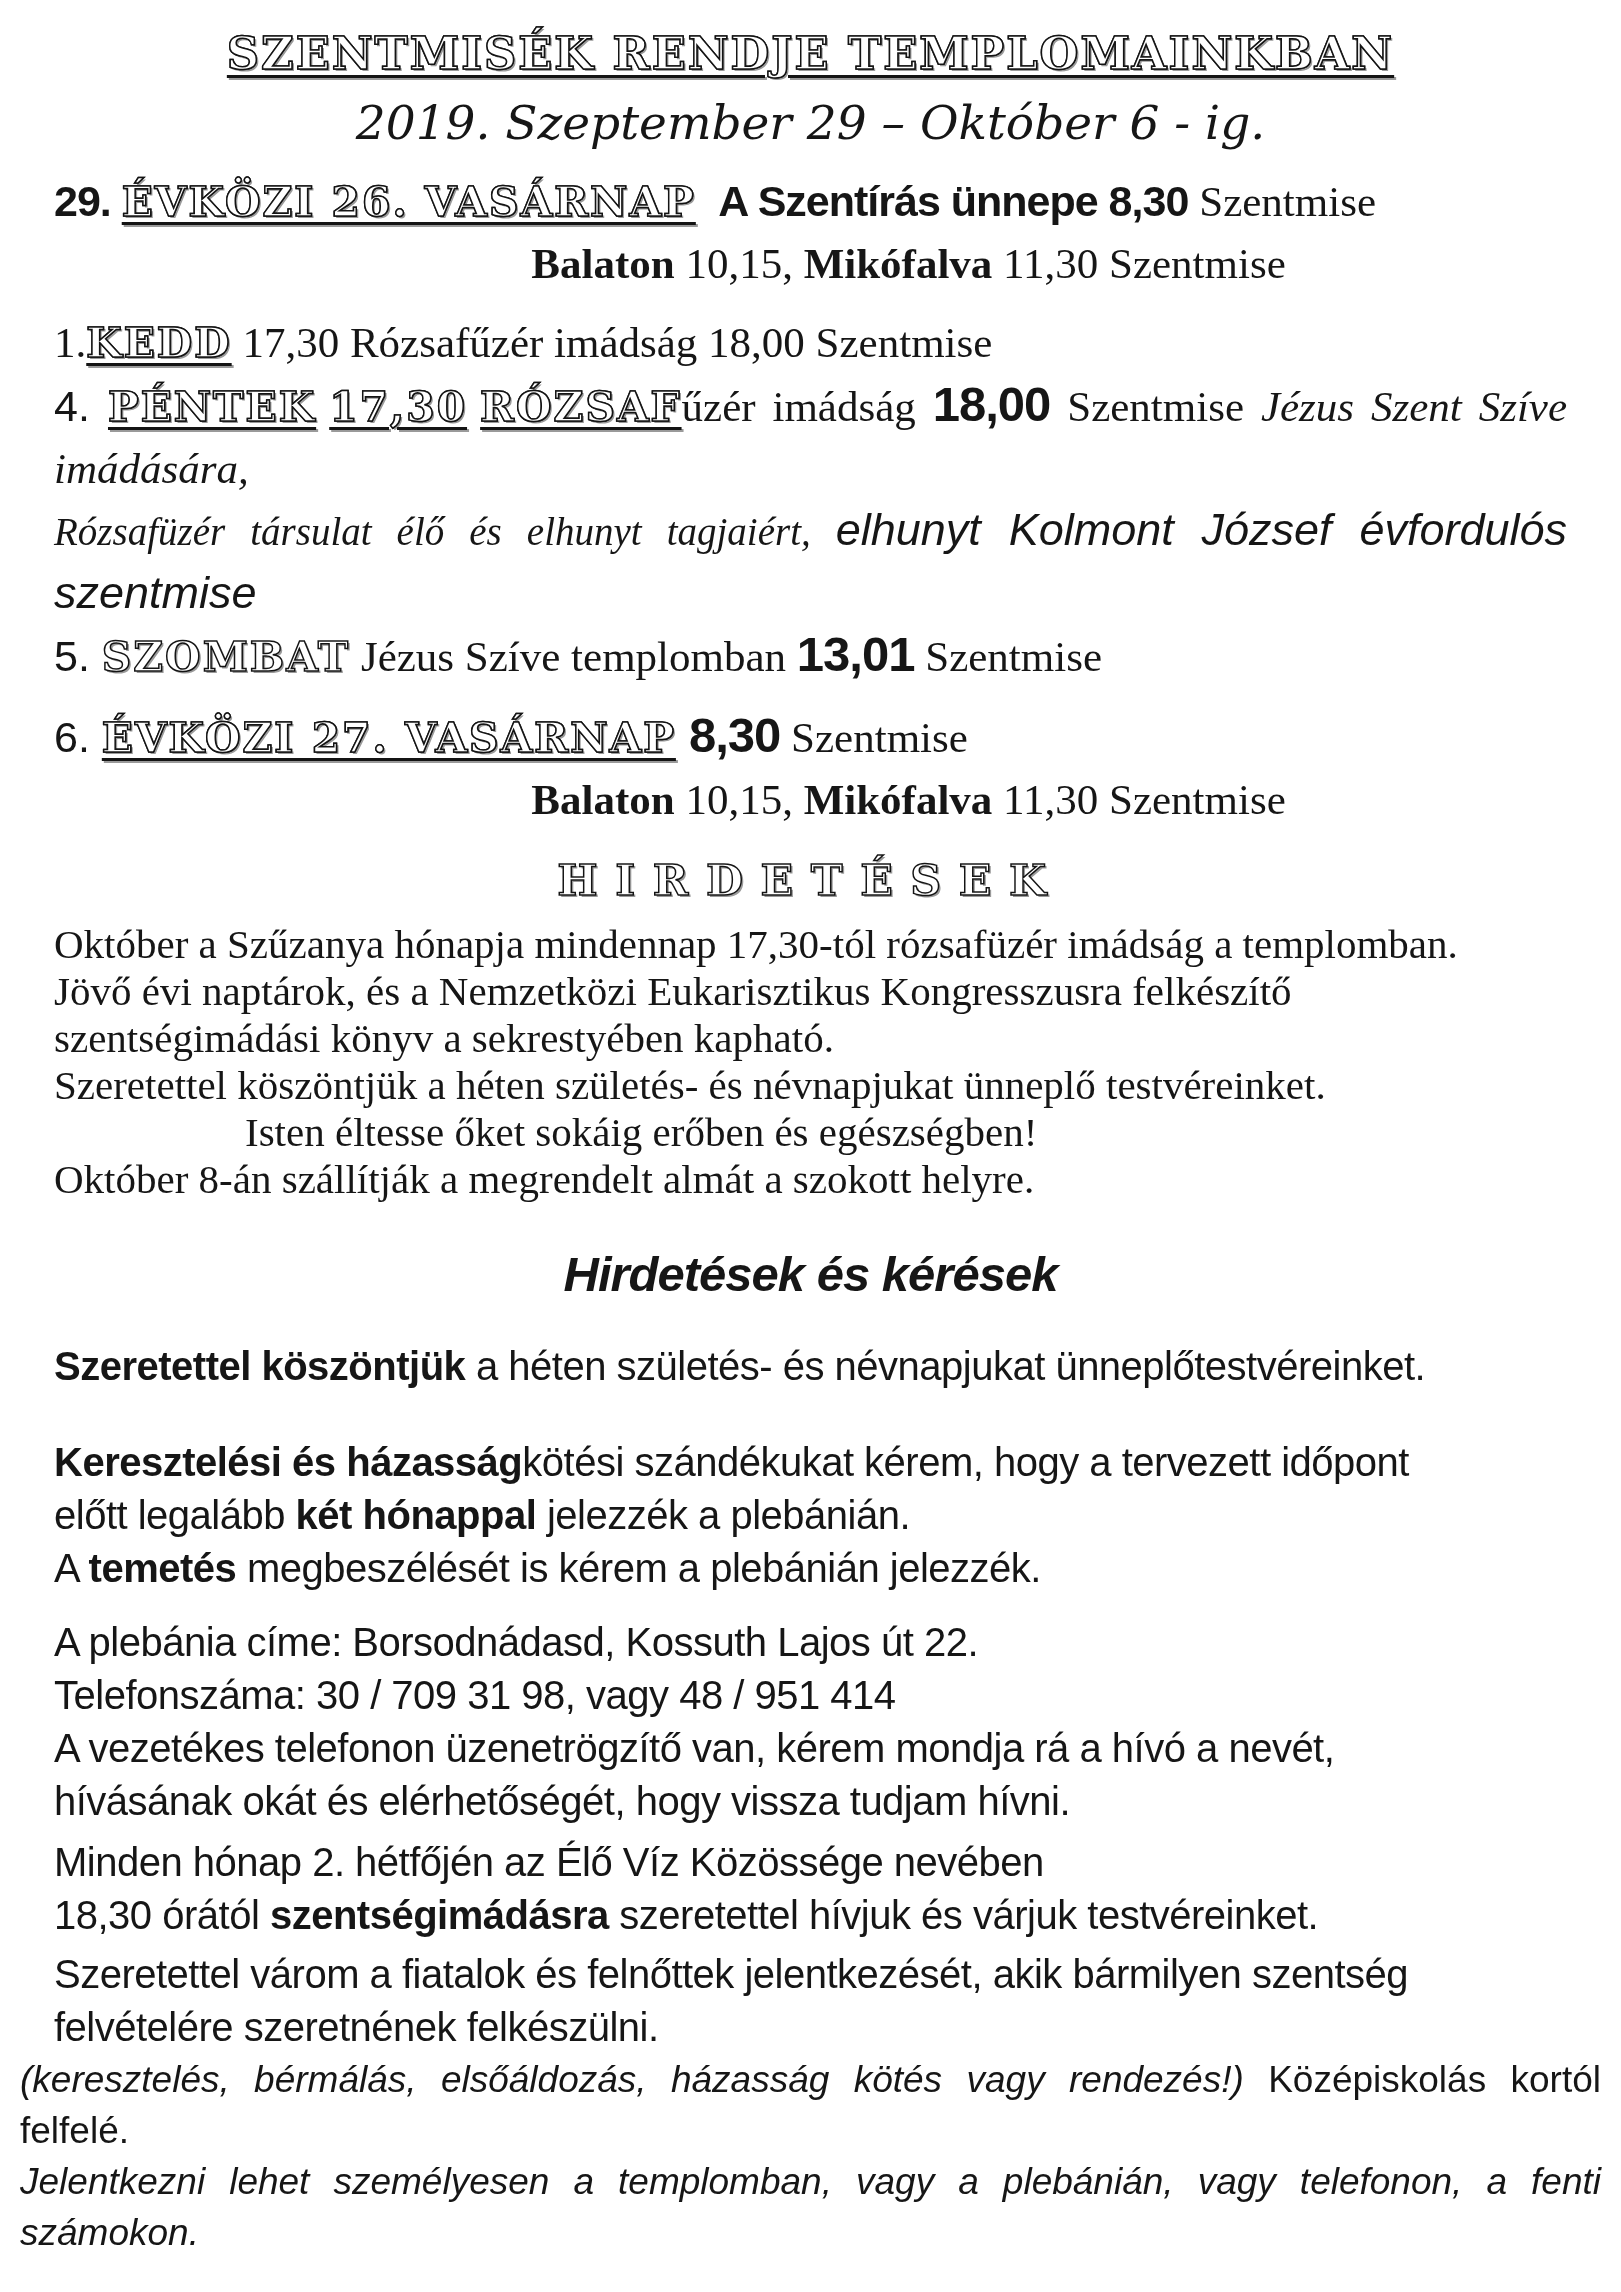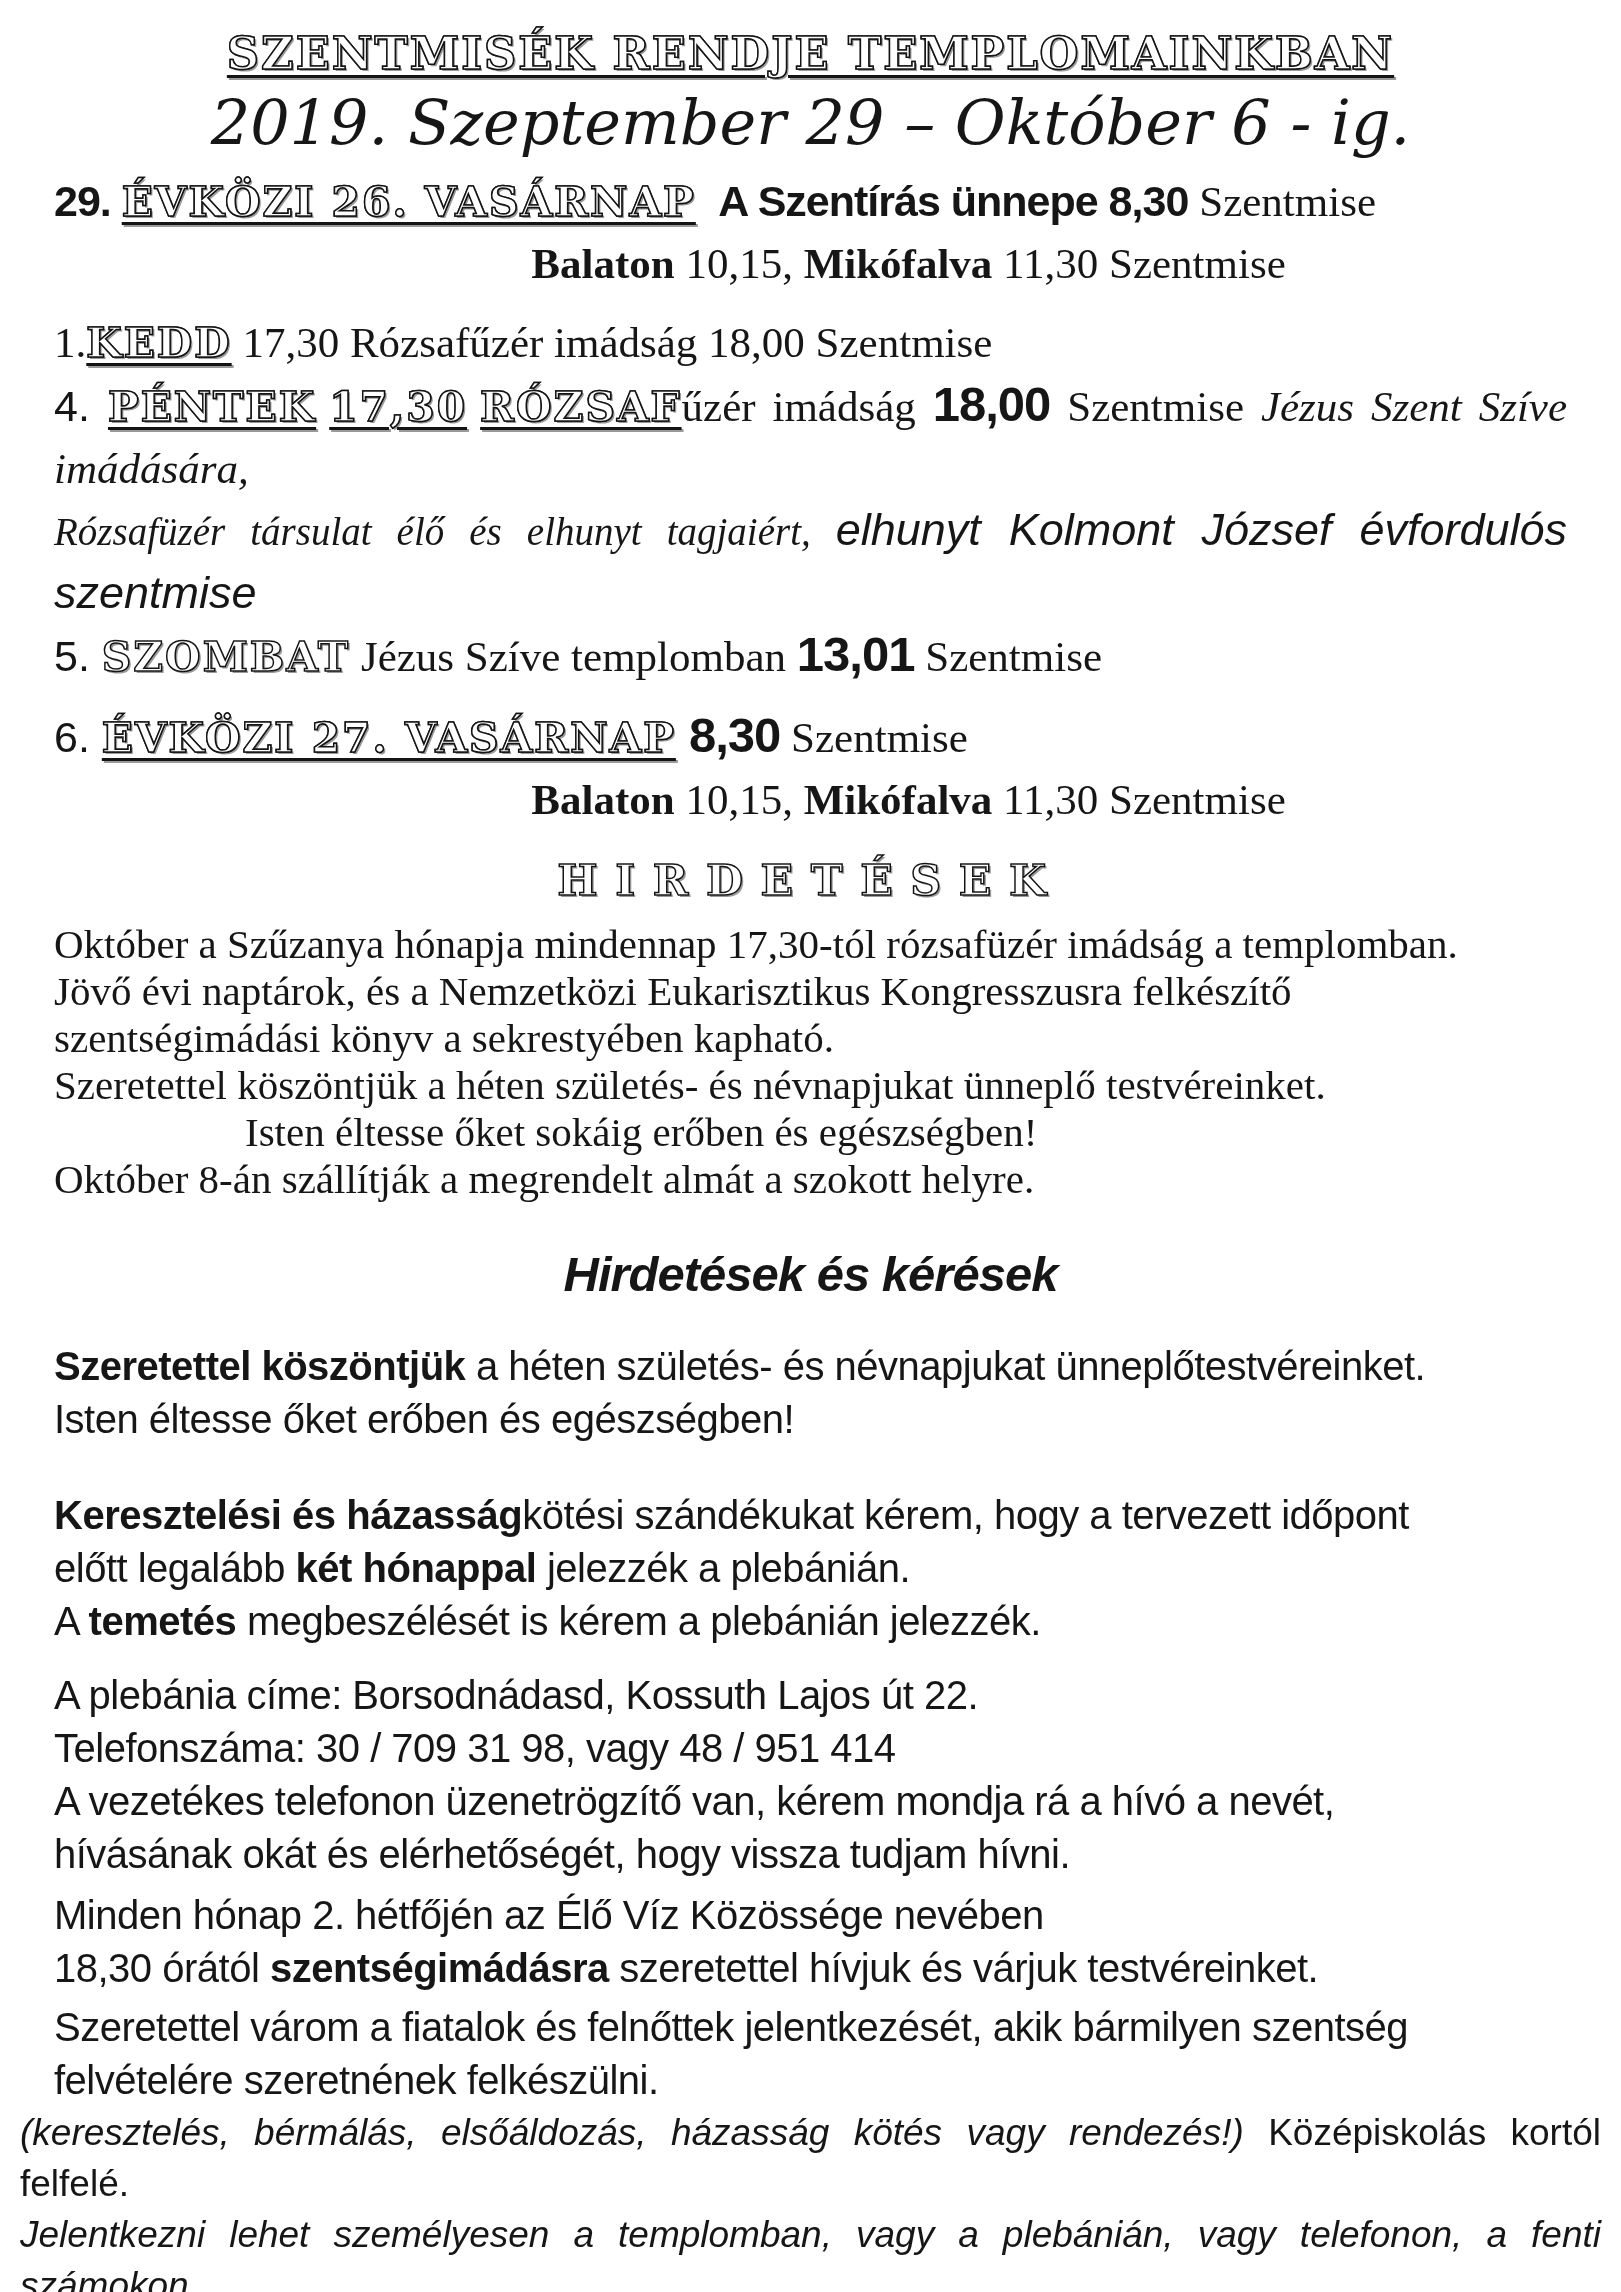--- a/index.html
+++ b/index.html
@@ -19,21 +19,21 @@
     letter-spacing:2px;
     font-size:0.95em;
   }
   @supports (-webkit-text-stroke:1px #000){
     .fancy{color:#fff;-webkit-text-stroke:1.5px #141414;text-shadow:2px 2px 0 #9a9a9a;}
   }
   .u{text-decoration:underline;text-decoration-color:#141414;text-decoration-thickness:2.9px;text-underline-offset:5.9px;}
   .mr{margin-right:0.32em;}
 
   .doc-title{text-align:center;font-size:47px;line-height:63px;}
-  .subtitle{text-align:center;font-family:"DejaVu Serif",serif;font-style:italic;font-size:62px;line-height:65px;margin-top:5.9px;}
+  .subtitle{text-align:center;font-family:"DejaVu Serif",serif;font-style:italic;font-size:47px;line-height:65px;margin-top:5.9px;}
 
   .sched{font-size:43px;line-height:61px;}
   .sched .first{margin-top:15.7px;}
   .sline{white-space:nowrap;}
   .wrapline{white-space:normal;}
   .indent1{padding-left:196px;text-align:center;}
   .gap{margin-top:17.6px;}
   .just{text-align:justify;text-align-last:justify;white-space:normal;}
   .narrowb{font-family:"Liberation Sans",sans-serif;font-weight:700;font-stretch:condensed;letter-spacing:-1px;}
   .num{font-family:"Liberation Sans",sans-serif;font-stretch:condensed;}
@@ -98,21 +98,20 @@
     <div class="wrapline">szentségimádási könyv a sekrestyében kapható.</div>
     <div class="wrapline">Szeretettel köszöntjük a héten születés- és névnapjukat ünneplő testvéreinket.</div>
     <div class="wrapline indent2">Isten éltesse őket sokáig erőben és egészségben!</div>
     <div class="wrapline">Október 8-án szállítják a megrendelt almát a szokott helyre.</div>
   </div>
 
   <div class="h2-title">Hirdetések és kérések</div>
 
   <div class="sanspar mt20">
     <div class="line"><b>Szeretettel köszöntjük</b><span> a héten születés- és névnapjukat ünneplőtestvéreinket.</span></div>
-    <div class="line">Isten éltesse őket erőben és egészségben!</div>
   </div>
 
   <div class="sanspar mt44">
     <div class="line"><b>Keresztelési és házasság</b><span>kötési szándékukat kérem, hogy a tervezett időpont</span></div>
     <div class="line"><span>előtt legalább </span><b>két hónappal</b><span> jelezzék a plebánián.</span></div>
     <div class="line"><span>A </span><b>temetés</b><span> megbeszélését is kérem a plebánián jelezzék.</span></div>
   </div>
 
   <div class="sanspar mt22">
     <div class="line">A plebánia címe: Borsodnádasd, Kossuth Lajos út 22.</div>

